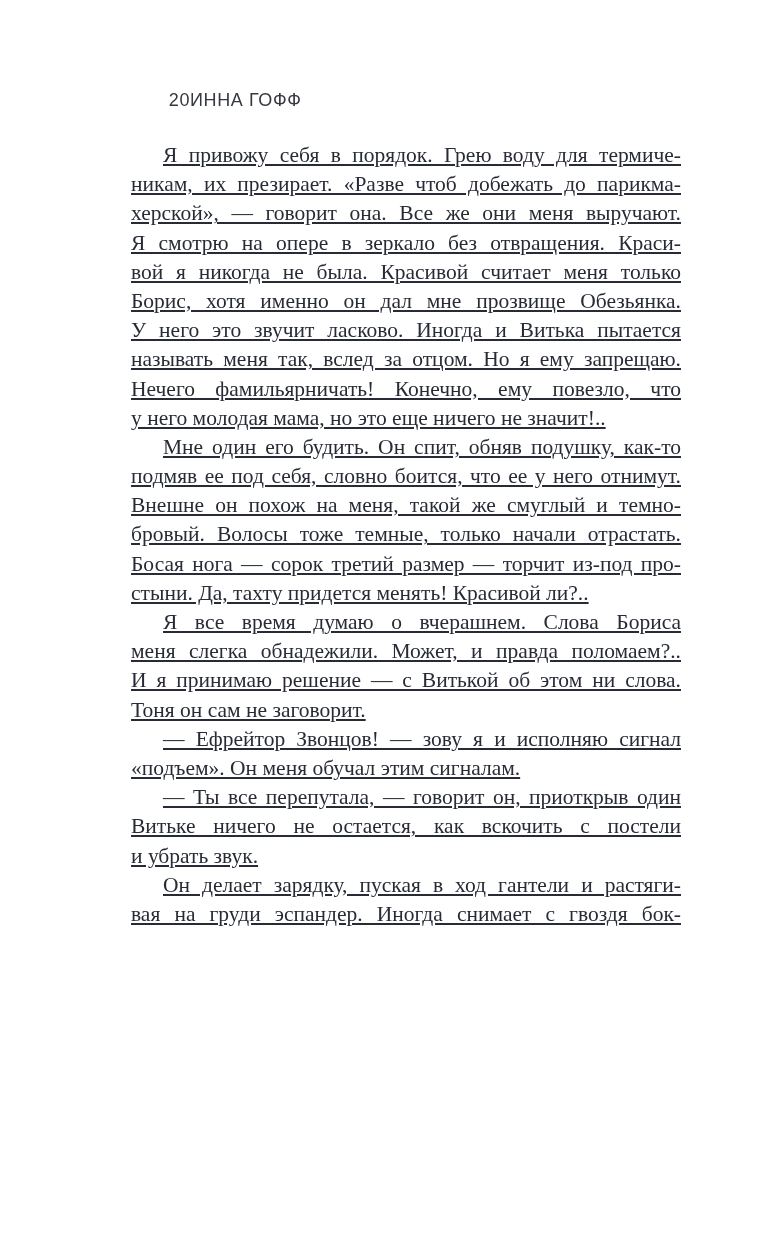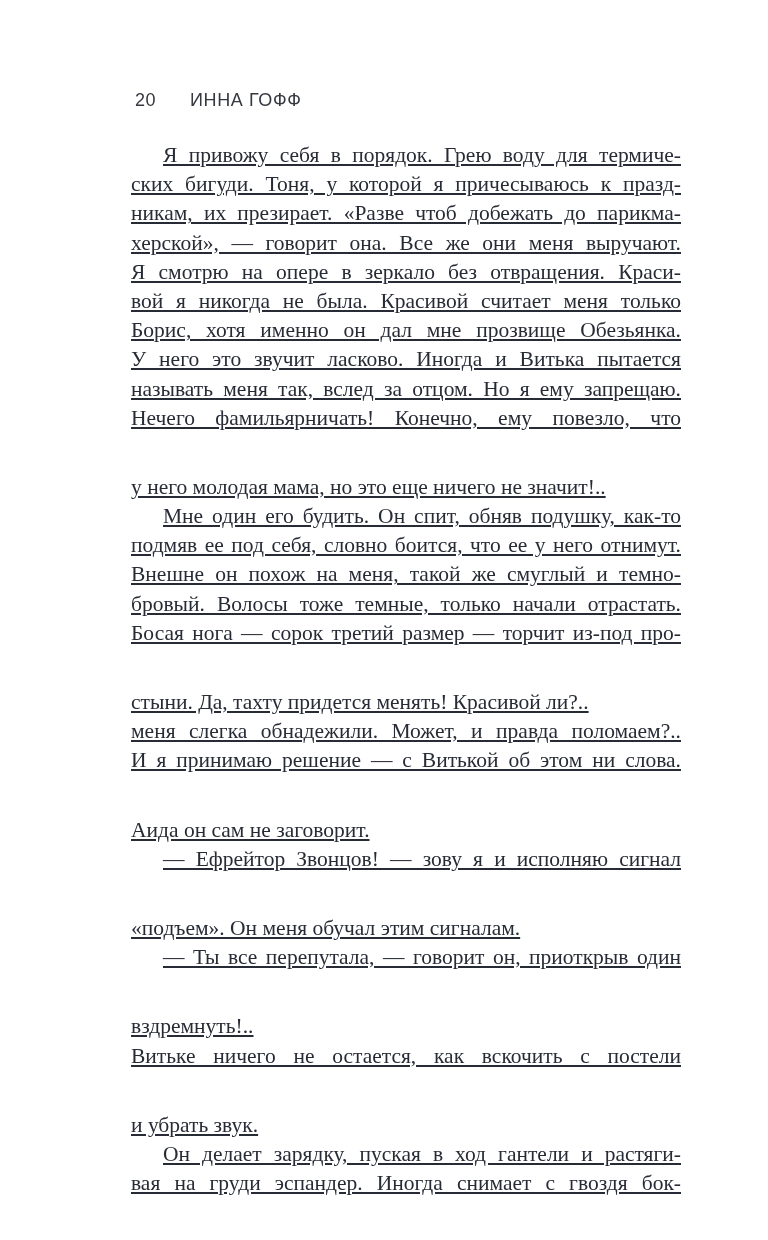--- a/index.html
+++ b/index.html
@@ -24,20 +24,21 @@
     top: 90px;
     display: flex;
     align-items: baseline;
     font-family: "Liberation Sans", sans-serif;
     font-size: 18px;
     letter-spacing: 0.6px;
     color: var(--header-color, #35383e);
   }
   .page-number {
     min-width: 55px;
+    text-align: right;
   }
   .running-head {
     text-transform: uppercase;
   }
   .text-block {
     position: absolute;
     left: 131px;
     top: 141px;
     width: 550px;
     font-size: 21.5px;
@@ -50,58 +51,56 @@
     text-decoration: underline;
   }
   .line.justify {
     text-align: justify;
     text-align-last: justify;
     text-justify: inter-word;
   }
   .line.left {
     text-align: left;
     text-align-last: left;
-    margin-top: 40px;
   }
   .line.indent {
     text-indent: 32px;
   }
 </style>
 </head>
 <body>
 
 <div class="page">
   <div class="page-header">
     <span class="page-number">20</span>
     <span class="running-head">ИННА ГОФФ</span>
   </div>
 
   <div class="text-block">
       <div class="line justify indent">Я привожу себя в порядок. Грею воду для термиче-</div>
-      <div class="line justify">ских бигуди. Тоня, у которой я причесываюсь к празд-</div>
       <div class="line justify">никам, их презирает. «Разве чтоб добежать до парикма-</div>
       <div class="line justify">херской», — говорит она. Все же они меня выручают.</div>
       <div class="line justify">Я смотрю на опере в зеркало без отвращения. Краси-</div>
       <div class="line justify">вой я никогда не была. Красивой считает меня только</div>
       <div class="line justify">Борис, хотя именно он дал мне прозвище Обезьянка.</div>
       <div class="line justify">У него это звучит ласково. Иногда и Витька пытается</div>
       <div class="line justify">называть меня так, вслед за отцом. Но я ему запрещаю.</div>
       <div class="line justify">Нечего фамильярничать! Конечно, ему повезло, что</div>
       <div class="line left">у него молодая мама, но это еще ничего не значит!..</div>
       <div class="line justify indent">Мне один его будить. Он спит, обняв подушку, как-то</div>
       <div class="line justify">подмяв ее под себя, словно боится, что ее у него отнимут.</div>
       <div class="line justify">Внешне он похож на меня, такой же смуглый и темно-</div>
       <div class="line justify">бровый. Волосы тоже темные, только начали отрастать.</div>
       <div class="line justify">Босая нога — сорок третий размер — торчит из-под про-</div>
       <div class="line left">стыни. Да, тахту придется менять! Красивой ли?..</div>
+      <div class="line justify indent">Я все время думаю о вчерашнем. Слова Бориса</div>
       <div class="line justify">меня слегка обнадежили. Может, и правда поломаем?..</div>
       <div class="line justify">И я принимаю решение — с Витькой об этом ни слова.</div>
-      <div class="line left">Аида он сам не заговорит.</div>
+      <div class="line left">Тоня он сам не заговорит.</div>
       <div class="line justify indent">— Ефрейтор Звонцов! — зову я и исполняю сигнал</div>
       <div class="line left">«подъем». Он меня обучал этим сигналам.</div>
       <div class="line justify indent">— Ты все перепутала, — говорит он, приоткрыв один</div>
-      <div class="line left">вздремнуть!..</div>
       <div class="line justify">Витьке ничего не остается, как вскочить с постели</div>
       <div class="line left">и убрать звук.</div>
       <div class="line justify indent">Он делает зарядку, пуская в ход гантели и растяги-</div>
       <div class="line justify">вая на груди эспандер. Иногда снимает с гвоздя бок-</div>
     </div>
 </div>
 
 </body></html>

